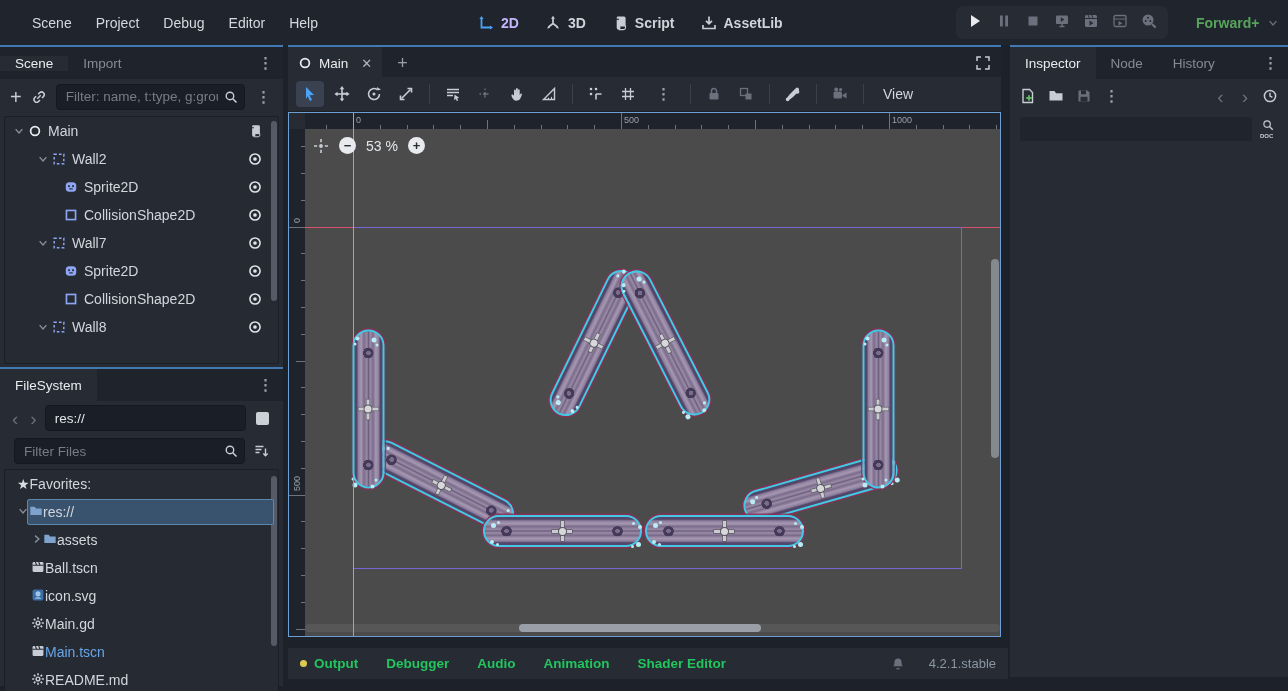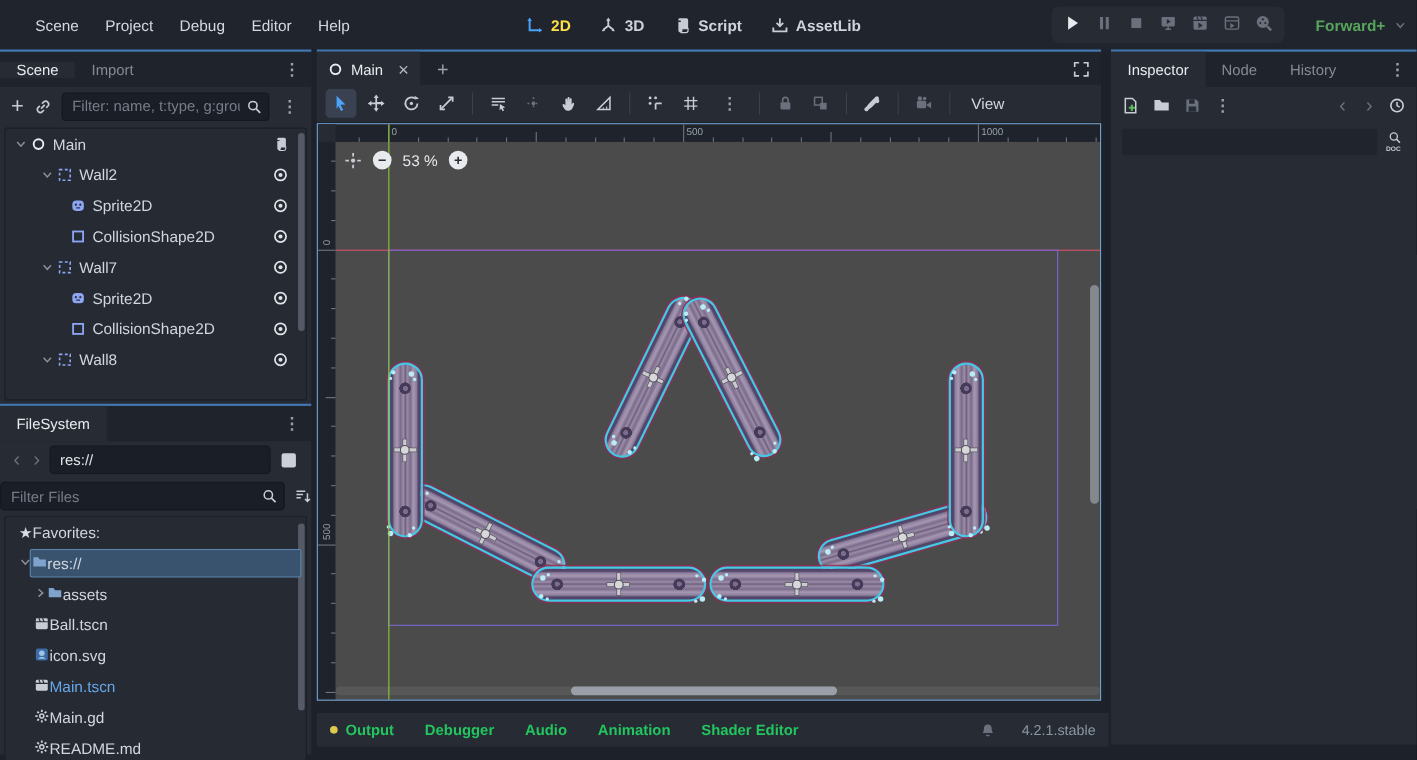--- a/index.html
+++ b/index.html
@@ -10,21 +10,21 @@
   svg.ic14{width:14px;height:14px;}
   svg.ic12{width:12px;height:12px;}
   .dim{color:#6a717c !important;}
   .blue{color:#4ba3f7 !important;}
   .row{display:flex;align-items:center;}
   
   #topbar{left:0;top:0;width:1288px;height:45px;background:#20242d;display:flex;align-items:center;}
   .menu-item{padding:0 12px;color:#d4d8df;cursor:default;}
   #contexts{position:absolute;left:478px;top:0;height:45px;display:flex;align-items:center;gap:26px;}
   .ctx{display:flex;align-items:center;gap:7px;font-weight:bold;color:#cfd3da;}
-  .ctx.active span{color:#fde047;}
+  .ctx.active span{color:#c4b5fd;}
   #playback{position:absolute;left:956px;top:6px;height:33px;background:#262b34;border-radius:7px;
             display:flex;align-items:center;gap:13px;padding:0 11px;}
   #renderer{position:absolute;left:1196px;top:0;height:45px;display:flex;align-items:center;gap:8px;justify-content:center;}
   #renderer .lbl{color:#57a45b;font-weight:bold;}
   
   .dock{background:#262b34;}
   .tabstrip{height:32px;background:#1f242c;border-top:2px solid #4279b2;display:flex;align-items:stretch;position:relative;}
   .tab{padding:0 15px;display:flex;align-items:center;gap:7px;color:#858b95;font-size:13.5px;}
   .tab.active{background:#262b34;color:#e9ebef;}
   .dots{color:#9aa0a8;font-size:15px;font-weight:bold;padding:0 10px;display:flex;align-items:center;}
@@ -46,21 +46,21 @@
   .trow .chev{width:15px;color:#8b919b;flex:none;display:flex;}
   .trow .nicon{margin-right:6px;display:flex;flex:none;}
   .trow .rt{margin-left:auto;display:flex;gap:6px;padding-right:8px;}
   .vsb{position:absolute;right:1px;width:6px;border-radius:3px;background:#555b66;}
   #fs-dock{left:0;top:367px;width:283px;height:319px;}
   #fs-nav{height:34px;display:flex;align-items:center;gap:4px;padding:0 8px;}
   .navchev{color:#6a717c;font-size:19px;padding:0 4px;line-height:1;}
   #fs-path{background:#1a1e26;border:1px solid #141820;border-radius:4px;color:#e2e5ea;height:24px;
            flex:1;padding:0 9px;font-size:13.5px;outline:none;font-family:"Liberation Sans",sans-serif;}
   .sqbtn{width:13px;height:13px;background:#ccd1d8;border-radius:2px;margin:0 6px;}
-  #fs-filter{height:32px;display:flex;align-items:center;gap:8px;padding:0 0;}
+  #fs-filter{height:32px;display:flex;align-items:center;gap:8px;padding:0 14px;}
   #fs-tree{height:221px;}
   .frow{display:flex;align-items:center;height:28px;padding:0 6px;font-size:14px;color:#d2d6dd;position:relative;}
   .frow.selected::after{content:'';position:absolute;left:22px;right:4px;top:1px;bottom:1px;
       background:#39536f;border:1px solid #5d87b0;border-radius:2px;z-index:0;}
   .frow>*{position:relative;z-index:1;}
   .frow .open{color:#68a6e8;}
   
   #center-tabs{left:288px;top:45px;width:713px;height:32px;}
   #scene-tab{padding:0 10px;}
   #scene-tab .x{color:#b2b7bf;font-size:13px;margin-left:6px;}
@@ -603,31 +603,31 @@
           <span class="chev"></span>
           <span class="nicon"><svg class="ic ic14">
               <use href="#i-image-file"></use>
             </svg></span>
           <span>icon.svg</span>
         </div>
         <div class="frow">
           <span class="sp" style="width: 20px;"></span>
           <span class="chev"></span>
           <span class="nicon"><svg class="ic ic14">
-              <use href="#i-scene-file"></use>
+              <use href="#i-gear"></use>
             </svg></span>
-          <span class="open">Main.tscn</span>
+          <span>Main.gd</span>
         </div>
         <div class="frow">
           <span class="sp" style="width: 20px;"></span>
           <span class="chev"></span>
           <span class="nicon"><svg class="ic ic14">
-              <use href="#i-gear"></use>
+              <use href="#i-scene-file"></use>
             </svg></span>
-          <span>Main.gd</span>
+          <span class="open">Main.tscn</span>
         </div>
         <div class="frow">
           <span class="sp" style="width: 20px;"></span>
           <span class="chev"></span>
           <span class="nicon"><svg class="ic ic14">
               <use href="#i-gear"></use>
             </svg></span>
           <span>README.md</span>
         </div>
       </div>

